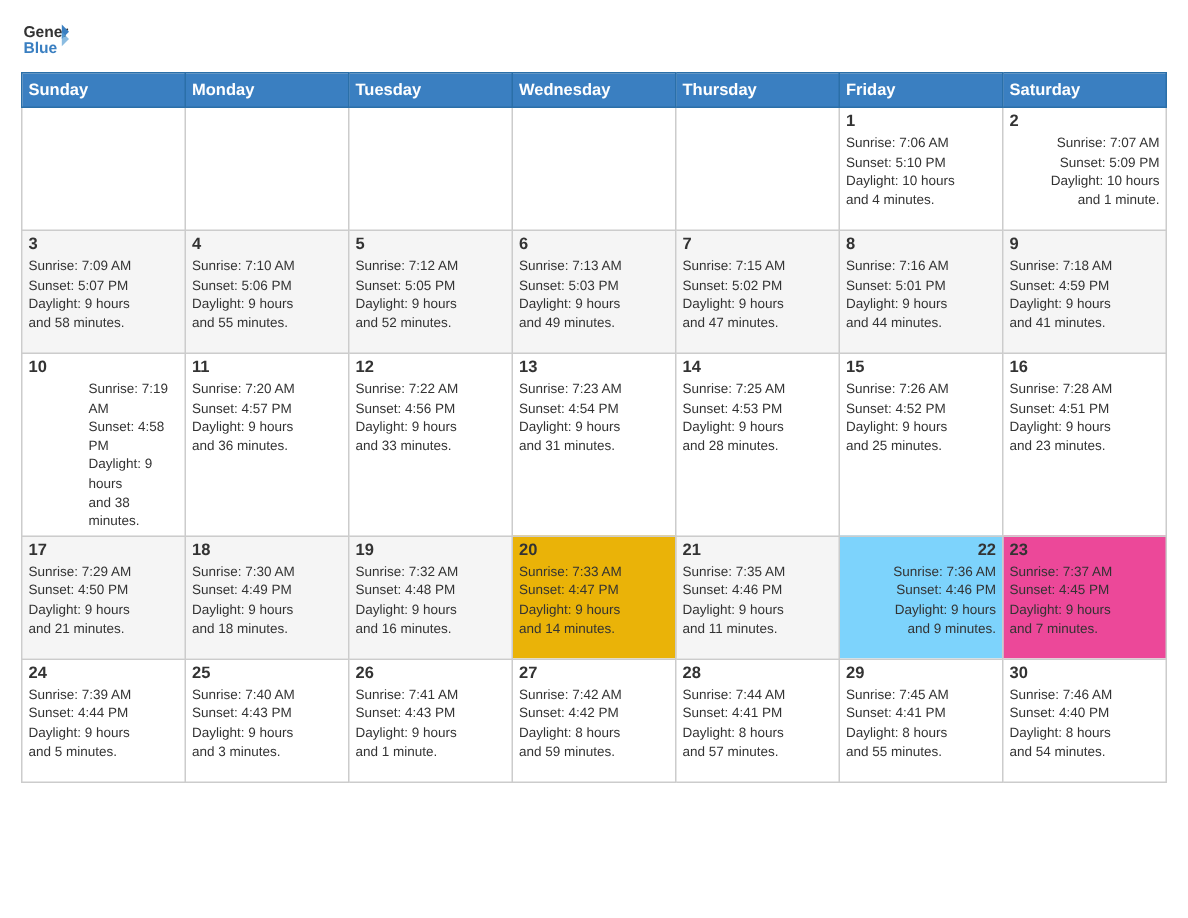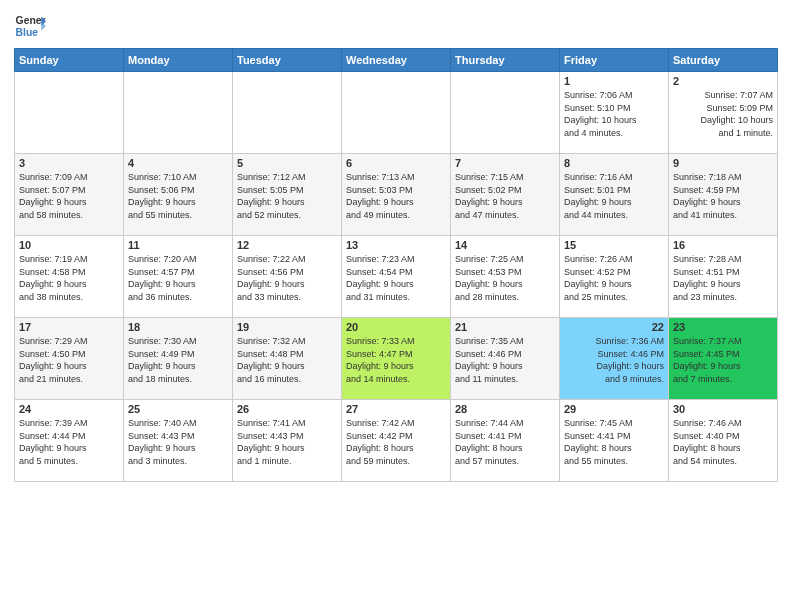--- a/index.html
+++ b/index.html
@@ -183,21 +183,21 @@
             <div class="day-number">9</div>
             <div class="day-info" style="white-space: pre-line;">Sunrise: 7:18 AM
 Sunset: 4:59 PM
 Daylight: 9 hours
 and 41 minutes.</div>
           </td>
         </tr>
         <tr>
           <td>
             <div class="day-number">10</div>
-            <div class="day-info" style="white-space: pre-line;">Sunrise: 7:19 AM
+            <div class="day-info" style="white-space: pre-line; margin-left: 40px;">Sunrise: 7:19 AM
 Sunset: 4:58 PM
 Daylight: 9 hours
 and 38 minutes.</div>
           </td>
           <td>
             <div class="day-number">11</div>
             <div class="day-info" style="white-space: pre-line;">Sunrise: 7:20 AM
 Sunset: 4:57 PM
 Daylight: 9 hours
 and 36 minutes.</div>
@@ -253,42 +253,42 @@
 Daylight: 9 hours
 and 18 minutes.</div>
           </td>
           <td style="background: rgb(245, 245, 245);">
             <div class="day-number">19</div>
             <div class="day-info" style="white-space: pre-line;">Sunrise: 7:32 AM
 Sunset: 4:48 PM
 Daylight: 9 hours
 and 16 minutes.</div>
           </td>
-          <td style="background: #bef264;">
+          <td style="background: #eab308;">
             <div class="day-number">20</div>
             <div class="day-info" style="white-space: pre-line;">Sunrise: 7:33 AM
 Sunset: 4:47 PM
 Daylight: 9 hours
 and 14 minutes.</div>
           </td>
           <td style="background: rgb(245, 245, 245);">
             <div class="day-number">21</div>
             <div class="day-info" style="white-space: pre-line;">Sunrise: 7:35 AM
 Sunset: 4:46 PM
 Daylight: 9 hours
 and 11 minutes.</div>
           </td>
           <td style="background: #7dd3fc; text-align: right;">
             <div class="day-number">22</div>
             <div class="day-info" style="white-space: pre-line;">Sunrise: 7:36 AM
 Sunset: 4:46 PM
 Daylight: 9 hours
 and 9 minutes.</div>
           </td>
-          <td style="background: #22c55e;">
+          <td style="background: #ec4899;">
             <div class="day-number">23</div>
             <div class="day-info" style="white-space: pre-line;">Sunrise: 7:37 AM
 Sunset: 4:45 PM
 Daylight: 9 hours
 and 7 minutes.</div>
           </td>
         </tr>
         <tr>
           <td>
             <div class="day-number">24</div>

